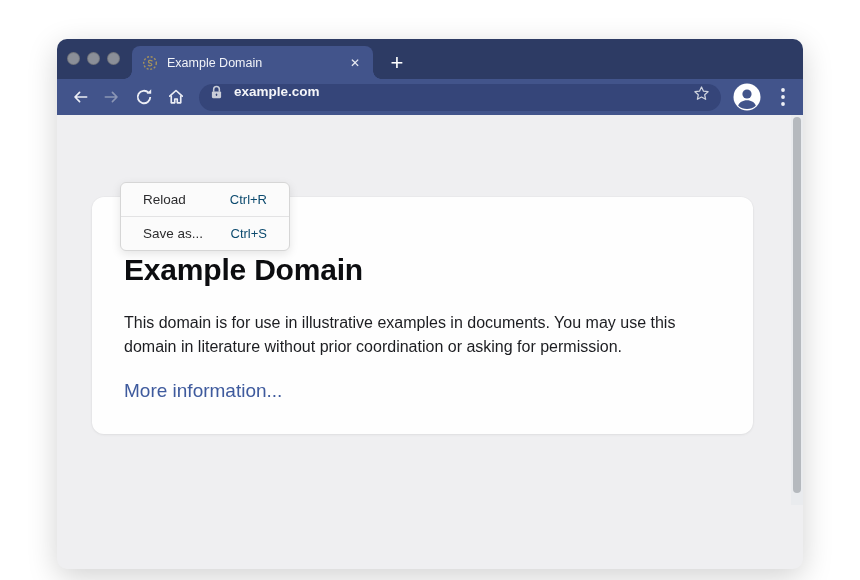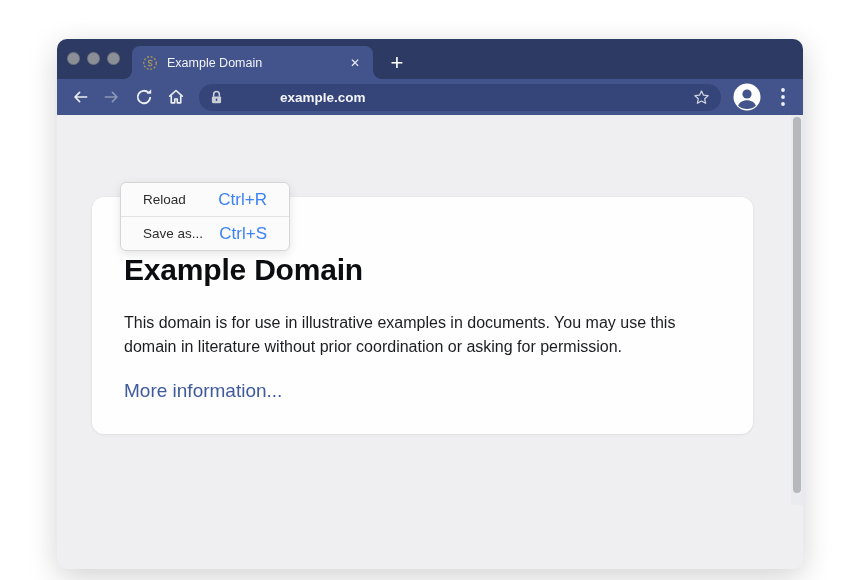--- a/index.html
+++ b/index.html
@@ -40,21 +40,21 @@
   }
 
   
   .toolbar { position: relative; height: 36px; background: #42548b;
     display: flex; align-items: center; padding: 0 10px; }
   .nav-btn { width: 26px; height: 26px; display: flex; align-items: center; justify-content: center;
     flex: 0 0 auto; cursor: pointer; }
   .nav-btn + .nav-btn { margin-left: 6px; }
   .addressbar {
     flex: 1; height: 27px; margin: 0 12px 0 10px; background: #354579;
-    border-radius: 14px; display: flex; align-items: center; padding: 0 10px 0 9px; gap: 46px;
+    border-radius: 14px; display: flex; padding: 0 10px 0 9px;
   }
   .url-text { margin-left: 9px; font-size: 13.5px; font-weight: 600; color: #f4f5f9; flex: 1; }
   .avatar-btn { flex: 0 0 auto; margin-right: 12px; cursor: pointer; width: 28px; height: 28px; }
   .kebab-btn { flex: 0 0 auto; width: 20px; height: 26px; display: flex; align-items: center;
     justify-content: center; cursor: pointer; }
 
   
   .content { position: relative; height: 390px; background: #efeff1; }
 
   .scrollbar-track { position: absolute; right: 0; top: 0; bottom: 0; width: 12px; background: #e9ebee; }
@@ -73,21 +73,21 @@
     text-decoration: none; cursor: pointer; }
 
   .context-menu {
     position: absolute; left: 63px; top: 67px; width: 170px;
     background: #fbfbfb; border: 1px solid #d6d6d6; border-radius: 6px;
     box-shadow: 0 3px 10px rgba(0,0,0,0.10); overflow: hidden; z-index: 5;
   }
   .menu-item { height: 33px; display: flex; align-items: center; justify-content: space-between;
     padding: 3px 22px; cursor: pointer; }
   .menu-label { font-size: 13.5px; color: #2c2c2e; }
-  .menu-shortcut { font-size: 17px; color: #3b82f6; }
+  .menu-shortcut { font-size: 13px; color: #0c4a6e; }
   .menu-divider { height: 1px; background: #e3e3e4; }
 
   svg { display: block; }
 </style>
 </head>
 <body>
 
 <div class="window">
 
   <div class="titlebar">

